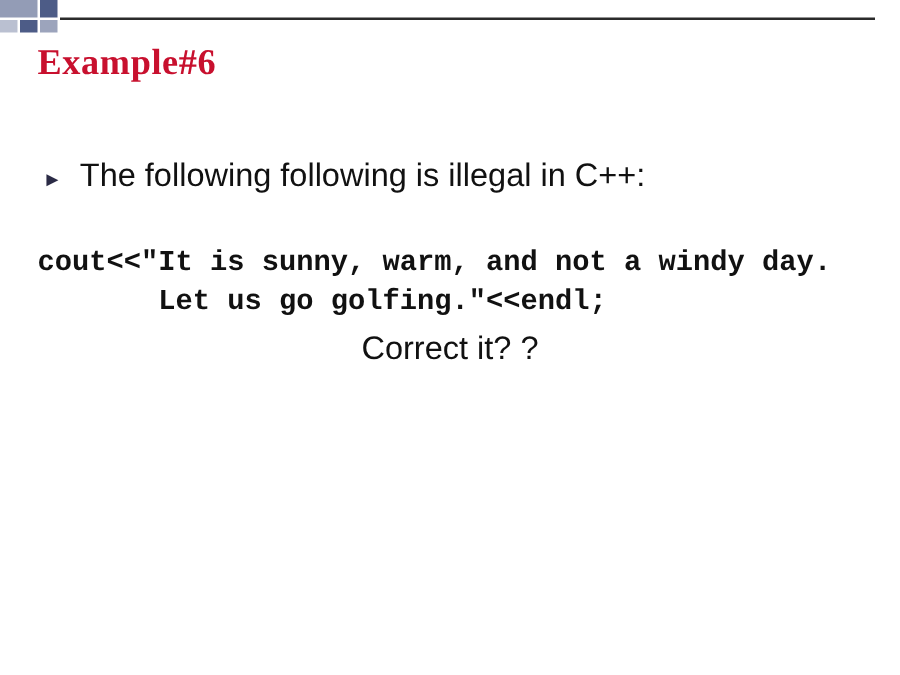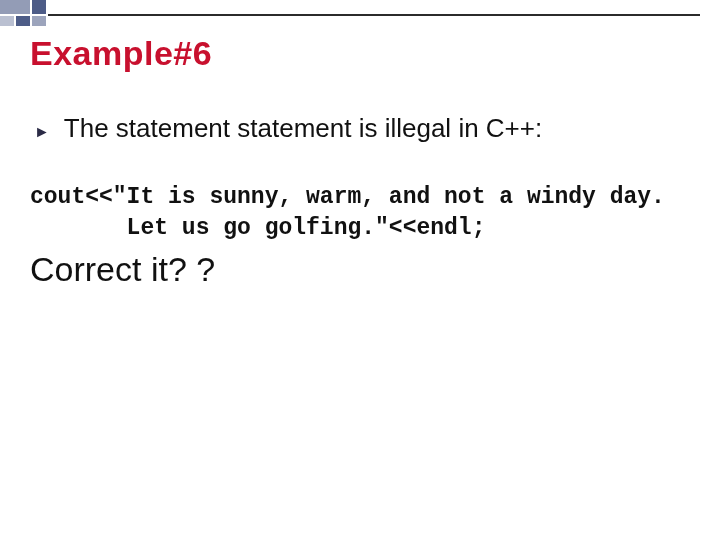--- a/index.html
+++ b/index.html
@@ -27,26 +27,26 @@
     top: 14px;
     left: 48px;
     right: 20px;
     height: 2px;
     background: #2b2b2b;
   }
   .slide {
     padding: 28px 30px 20px 30px;
   }
   .title {
-    font-family: Liberation Sans, sans-serif;
-    font-size: 34px;
+    font-family: Liberation Serif, serif;
+    font-size: 29px;
     font-weight: bold;
     color: #c8102e;
     margin-top: 6px;
-    margin-bottom: 38px;
+    margin-bottom: 56px;
     letter-spacing: 0.5px;
   }
   .bullet-row {
     display: flex;
     align-items: baseline;
     margin-bottom: 36px;
   }
   .bullet-marker {
     font-size: 16px;
     color: #2b2b46;
@@ -65,23 +65,24 @@
     font-family: "Courier New", Courier, monospace;
     font-size: 23px;
     font-weight: bold;
     color: #111;
     white-space: pre;
     line-height: 1.35;
     margin-left: 0;
     margin-bottom: 6px;
   }
   .prompt {
-    font-size: 34px;
+    font-size: 26px;
     color: #111;
     margin-top: 2px;
+    text-align: center;
   }
 </style>
 </head>
 <body>
 
 <div class="corner-deco">
   <div class="sq" style="left:0;top:0;width:30px;height:14px;opacity:0.55"></div>
   <div class="sq" style="left:32px;top:0;width:14px;height:14px;opacity:0.9"></div>
   <div class="sq" style="left:0;top:16px;width:14px;height:10px;opacity:0.35"></div>
   <div class="sq" style="left:16px;top:16px;width:14px;height:10px;opacity:0.9"></div>
@@ -89,21 +90,21 @@
 </div>
 <div class="top-line"></div>
 
 <div class="slide">
 
   <h1 class="title">Example#6</h1>
 
   <div class="bullet-row">
     <span class="bullet-marker">►</span>
     <span class="bullet-text">
-      <span>The statement statement is </span><span class="underline">illegal</span><span> in C++:</span>
+      <span>The following following is </span><span class="underline">illegal</span><span> in C++:</span>
     </span>
   </div>
 
   <div class="code-block"><span>cout&lt;&lt;"It is sunny, warm, and not a windy day.</span>
 <span>       Let us go golfing."&lt;&lt;endl;</span></div>
 
   <div class="prompt">Correct it? ?</div>
 
 </div>
 

